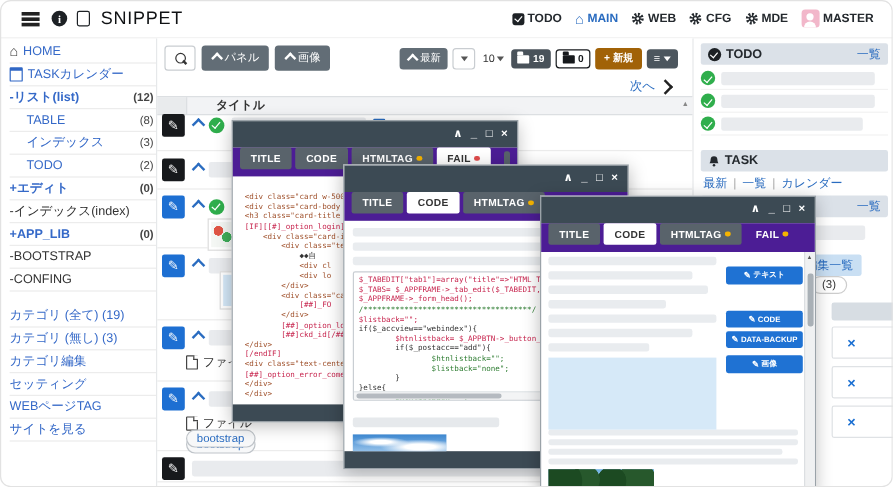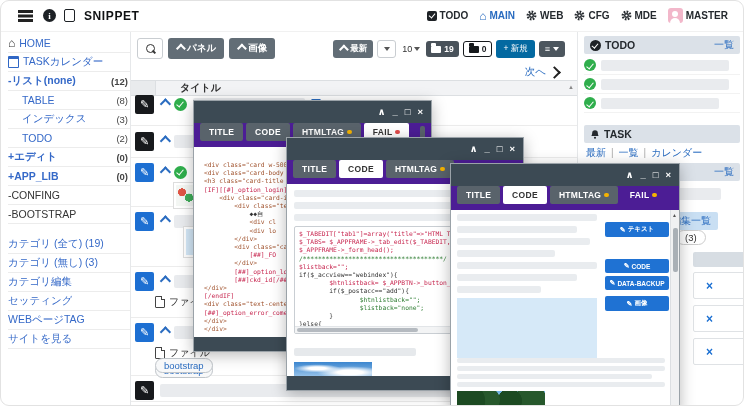--- a/index.html
+++ b/index.html
@@ -7,21 +7,21 @@
        font-family:"Liberation Sans","DejaVu Sans",sans-serif;color:#222;font-size:10px}
   .frame{position:absolute;inset:0;border:1px solid #e2e2e2;border-radius:9px;pointer-events:none;z-index:99}
 
   
   .topbar{position:absolute;left:0;top:0;width:744px;height:32px;background:#fff;border-bottom:1px solid #f1f1f1;
           display:flex;align-items:center;padding:0 16px;box-sizing:border-box}
   .ham{display:inline-block;width:15px;height:3px;background:#222;box-shadow:0 4.5px 0 #222,0 9px 0 #222;margin:-9px 10px 0 2px}
   .info-ic{display:inline-flex;width:13px;height:13px;border-radius:50%;background:#1d2125;color:#fff;
            align-items:center;justify-content:center;font-size:9px;font-weight:700;font-family:"Liberation Serif",serif;margin-right:8px}
   .copy-ic{display:inline-block;width:9px;height:11px;border:1.6px solid #1d2125;border-radius:2px;margin-right:9px}
-  .apptitle{font-size:12px;font-weight:700;letter-spacing:.6px;color:#101214}
+  .apptitle{font-size:15px;font-weight:400;letter-spacing:.6px;color:#101214}
   .topnav{margin-left:auto;display:flex;align-items:center;gap:11px}
   .topnav a{display:inline-flex;align-items:center;gap:3px;text-decoration:none;color:#24292e;font-size:10px;font-weight:700;cursor:pointer}
   .topnav a.active{color:#2a6cc0}
   .cksq{display:inline-flex;width:10px;height:10px;border-radius:2px;background:#1d2125;position:relative}
   .cksq::after{content:"";position:absolute;left:3px;top:1.5px;width:3px;height:5px;border-right:1.6px solid #fff;border-bottom:1.6px solid #fff;transform:rotate(40deg)}
   .house{font-size:12px;line-height:10px}
   .gear-svg{display:inline-block;vertical-align:-1px}
   .avatar{display:inline-block;width:15px;height:15px;border-radius:3px;background:#f2b7ca;position:relative;overflow:hidden}
   .avatar::before{content:"";position:absolute;left:4.5px;top:2.5px;width:6px;height:6px;border-radius:50%;background:#fff}
   .avatar::after{content:"";position:absolute;left:2.5px;top:9.5px;width:10px;height:6px;border-radius:5px 5px 0 0;background:#fff}
@@ -38,32 +38,32 @@
   .sbitem.v-gap{margin-top:11px}
   .sb-ic{margin-right:4px;color:#333}
   .cal-ic{display:inline-block;width:9px;height:8px;border:1.4px solid #3067c5;border-top:3px solid #3067c5;border-radius:1px;margin-right:4px}
 
   
   .main{position:absolute;left:130px;top:32px;width:448px;height:374px;border-left:1px solid #e6e8ea;border-right:1px solid #e6e8ea;box-sizing:border-box;background:#fff}
   .toolbar{position:absolute;left:6px;top:6px;display:flex;gap:5px;align-items:center}
   .sbtn{width:26px;height:21px;background:#fff;border:1px solid #c9cdd1;border-radius:3px;display:inline-flex;align-items:center;justify-content:center;cursor:pointer}
   .mag{display:inline-block;width:7px;height:7px;border:1.8px solid #333;border-radius:50%;position:relative}
   .mag::after{content:"";position:absolute;left:5px;top:6px;width:4px;height:1.8px;background:#333;transform:rotate(45deg)}
-  .gbtn{background:#626d76;color:#fff;border:none;border-radius:3px;font-size:9.5px;font-weight:700;padding:4px 8px;display:inline-flex;align-items:center;gap:4px;cursor:pointer}
+  .gbtn{background:#626d76;color:#fff;border:none;border-radius:3px;font-size:9.5px;font-weight:400;padding:4px 8px;display:inline-flex;align-items:center;gap:4px;cursor:pointer}
   .chv{display:inline-block;width:5px;height:5px;border-top:2px solid currentColor;border-right:2px solid currentColor;transform:rotate(-45deg) translate(1px,1px)}
   .rtools{position:absolute;right:12px;top:8px;display:flex;gap:4px;align-items:center}
   .rtools .gbtn{padding:3px 6px;font-size:8.5px}
   .selbox{width:17px;height:16px;border:1px solid #c9cdd1;border-radius:3px;background:#fff;display:inline-flex;align-items:center;justify-content:center;cursor:pointer}
   .caret{display:inline-block;width:0;height:0;border-left:3px solid transparent;border-right:3px solid transparent;border-top:4px solid #555}
   .perpage{display:inline-flex;align-items:center;gap:2px;font-size:9px;color:#333;cursor:pointer;padding:0 2px}
   .fbtn1{background:#49525a;color:#fff;border:none;border-radius:3px;padding:3px 5px;font-size:8.5px;font-weight:700;display:inline-flex;align-items:center;gap:3px;cursor:pointer}
   .fbtn2{background:#fff;color:#16191c;border:1.5px solid #16191c;border-radius:3px;padding:2px 5px;font-size:8.5px;font-weight:700;display:inline-flex;align-items:center;gap:3px;cursor:pointer}
   .fold{display:inline-block;width:10px;height:7px;background:currentColor;border-radius:1px;position:relative}
   .fold::before{content:"";position:absolute;top:-2.2px;left:0;width:5px;height:2.2px;background:currentColor;border-radius:1px 1px 0 0}
-  .newbtn{background:#0369a1;color:#fff;border:none;border-radius:3px;padding:3px 7px;font-size:8.5px;font-weight:400;cursor:pointer}
+  .newbtn{background:#a16207;color:#fff;border:none;border-radius:3px;padding:3px 7px;font-size:8.5px;font-weight:700;cursor:pointer}
   .menubtn{background:#4c565e;color:#fff;border:none;border-radius:3px;padding:3px 6px;font-size:9px;font-weight:700;display:inline-flex;align-items:center;gap:3px;cursor:pointer}
   .pager-prev{position:absolute;left:4px;top:48px;display:flex;align-items:center;gap:4px;color:#333;font-size:10.5px;cursor:pointer}
   .pager-next{position:absolute;right:18px;top:33px;display:flex;align-items:center;gap:4px;color:#2a6cc0;font-size:10.5px;cursor:pointer}
   .pchv{display:inline-block;width:7px;height:7px;border-top:2.4px solid #222;border-right:2.4px solid #222}
   .pchv.l{transform:rotate(-135deg)} .pchv.r{transform:rotate(45deg)}
   .thead{position:absolute;left:0;top:48px;width:100%;height:16px;background:#f2f3f5;border-top:1px solid #dcdfe2;border-bottom:1px solid #dcdfe2;box-sizing:border-box;display:flex;align-items:center}
   .thead .iconcol{width:24px;height:100%;background:#e9ebed;border-right:1px solid #dcdfe2}
   .thead .tlabel{margin-left:24px;font-size:10px;font-weight:700;color:#333}
   .sortmark{position:absolute;right:3px;top:3px;font-size:6px;color:#888}
   .row{position:absolute;left:0;width:100%;border-bottom:1px solid #ececec;box-sizing:border-box}
@@ -221,21 +221,21 @@
 
       <li class="sbitem">
 
         <span class="cal-ic"></span>
         <span class="sblabel">TASKカレンダー</span>
 
       </li>
 
       <li class="sbitem v-bold">
 
-        <span class="sblabel">-リスト(none)</span>
+        <span class="sblabel">-リスト(list)</span>
         <span class="sbcount">(12)</span>
       </li>
 
       <li class="sbitem v-sub">
 
         <span class="sblabel">TABLE</span>
         <span class="sbcount">(8)</span>
       </li>
 
       <li class="sbitem v-sub">
@@ -249,36 +249,41 @@
         <span class="sblabel">TODO</span>
         <span class="sbcount">(2)</span>
       </li>
 
       <li class="sbitem v-bold">
 
         <span class="sblabel">+エディト</span>
         <span class="sbcount">(0)</span>
       </li>
 
+      <li class="sbitem v-dark">
+
+        <span class="sblabel">-インデックス(index)</span>
+
+      </li>
 
       <li class="sbitem v-bold">
 
         <span class="sblabel">+APP_LIB</span>
         <span class="sbcount">(0)</span>
       </li>
 
       <li class="sbitem v-dark">
 
+        <span class="sblabel">-BOOTSTRAP</span>
+
+      </li>
+
+      <li class="sbitem v-dark">
+
         <span class="sblabel">-CONFING</span>
-
-      </li>
-
-      <li class="sbitem v-dark">
-
-        <span class="sblabel">-BOOTSTRAP</span>
 
       </li>
 
       <li class="sbitem v-gap">
 
         <span class="sblabel">カテゴリ (全て) (19)</span>
 
       </li>
 
       <li class="sbitem">

